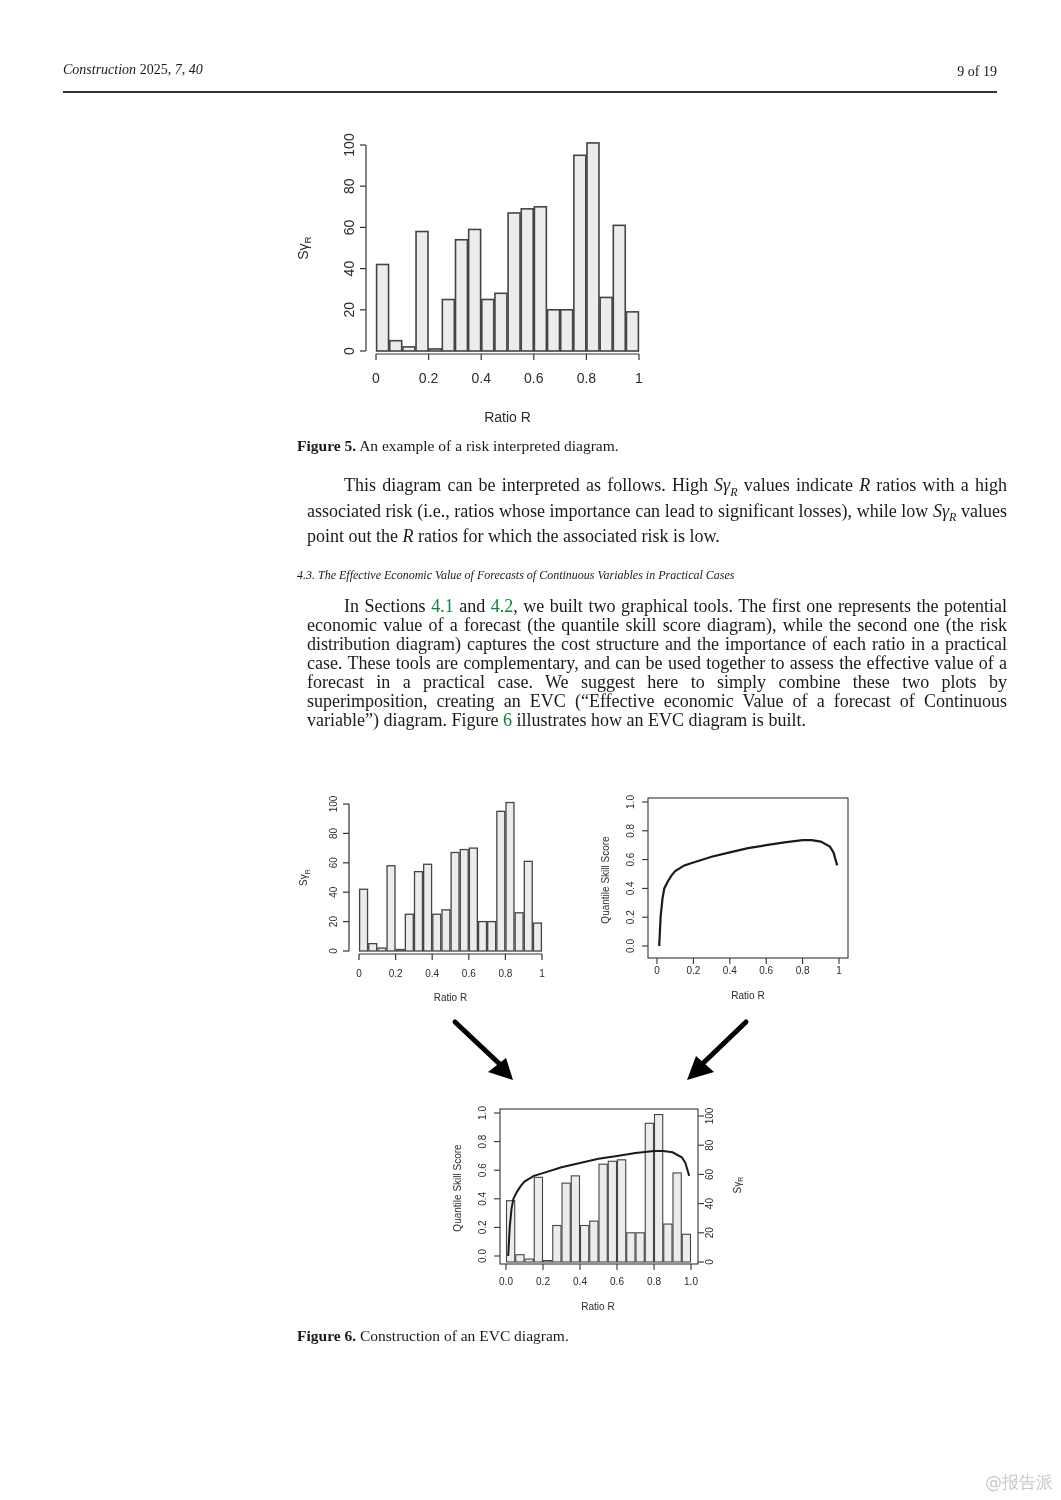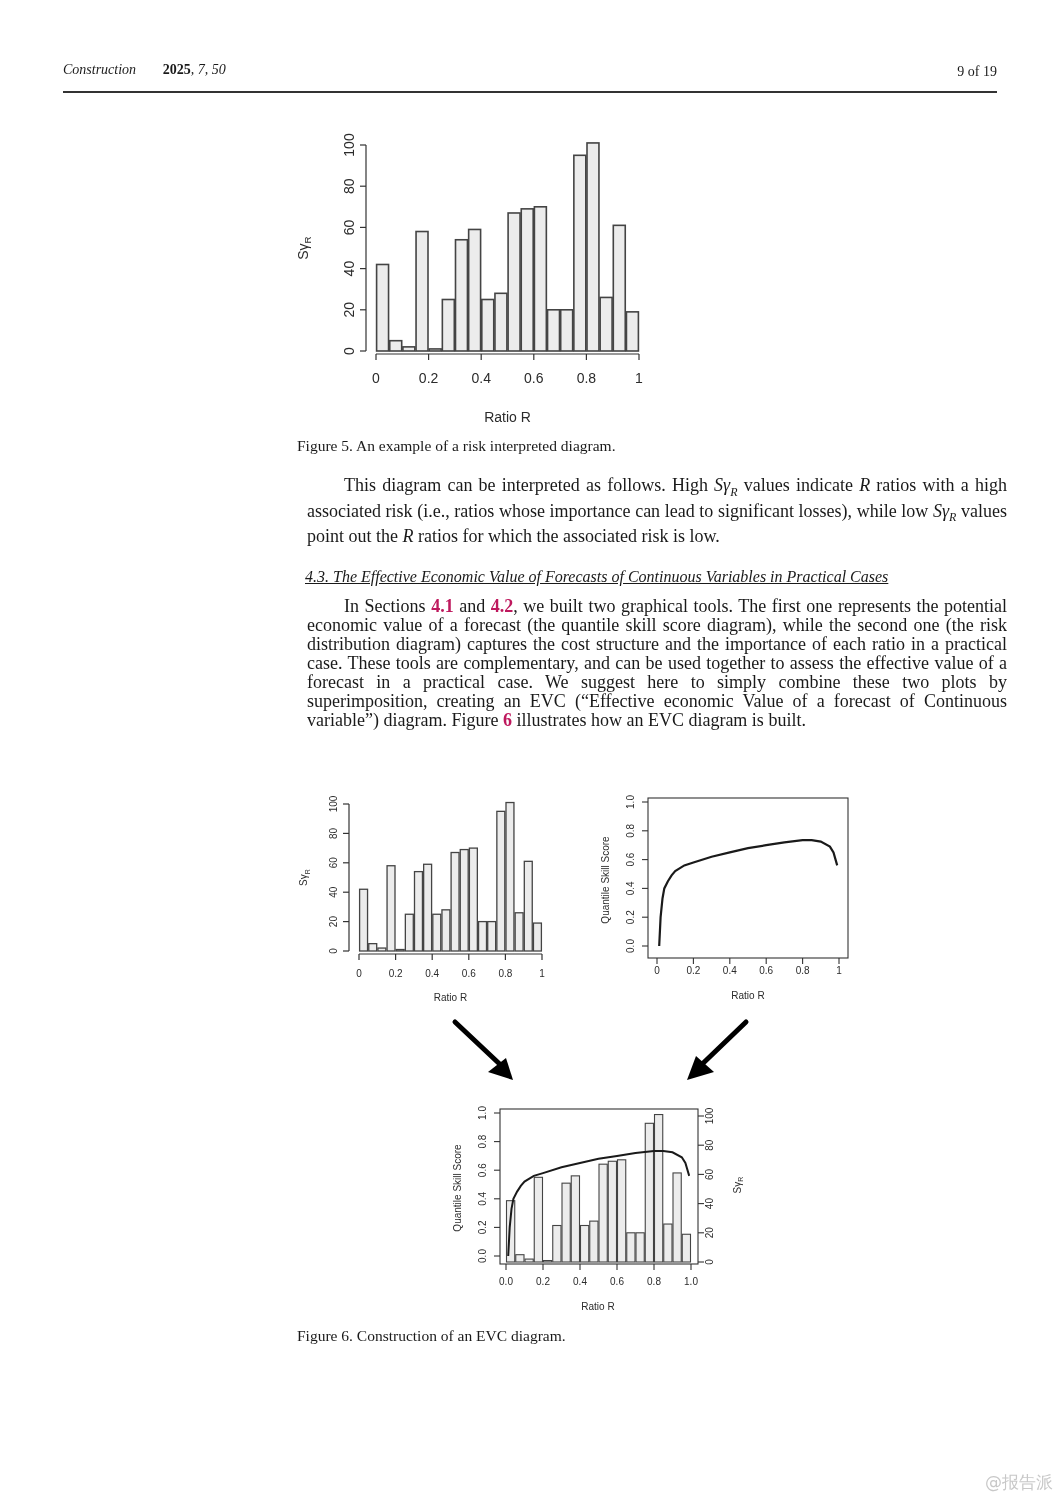--- a/index.html
+++ b/index.html
@@ -1,40 +1,40 @@
 <!DOCTYPE html>
 <html><head>
 <meta charset="utf-8">
 <style>
   html, body { margin:0; padding:0; background:#ffffff; }
   body { width:1061px; height:1500px; position:relative; overflow:hidden;
          font-family:"Liberation Serif","DejaVu Serif",serif; color:#1a1a1a; }
   .header { position:absolute; left:63px; right:64px; top:62px; height:22px; font-size:14px; }
   .header .journal { position:absolute; left:0; top:0; font-style:italic; }
-  .header .journal b { font-style:normal; font-weight:bold;margin-left:23px; }
+  .header .journal b { font-style:normal; font-weight:normal; }
   .header .page { position:absolute; right:0; top:2px; }
   .rule { position:absolute; left:63px; width:934px; top:91px; height:2px; background:#333; }
   .fig { position:absolute; }
   .fig svg { display:block; }
   .chart-text { font-family:"Liberation Sans","DejaVu Sans",sans-serif; fill:#2b2b2b; }
   .caption { position:absolute; left:297px; font-size:15.5px; }
-  .caption b { font-weight:normal; }
+  .caption b { font-weight:bold; }
   .para { position:absolute; left:307px; width:700px; font-size:18px; line-height:19px; text-align:justify; }
   .para .indent { display:inline-block; width:37px; }
   .para i { font-style:italic; }
-  .link { color:#be185d;font-weight:bold; }
-  .section { position:absolute; left:305px; top:568px; font-size:16px; font-style:italic;text-decoration:underline; }
+  .link { color:#15803d; }
+  .section { position:absolute; left:297px; top:568px; font-size:12px; font-style:italic; }
   .watermark { position:absolute; right:8px; bottom:6px; font-family:"DejaVu Sans",sans-serif;
                font-size:17px; color:#c8c8c8;margin-top:36px; }
 </style>
 </head>
 <body>
 
 <div class="header">
-  <span class="journal"><span>Construction</span> <b>2025</b><span>, 7, 50</span></span>
+  <span class="journal"><span>Construction</span> <b>2025</b><span>, 7, 40</span></span>
   <span class="page">9 of 19</span>
 </div>
 <div class="rule"></div>
 
 <div class="fig" id="fig5" style="left:290px; top:120px;">
   <svg width="370" height="310" id="svg-fig5">
       <g>
         <rect x="86.6" y="144.48000000000002" width="11.950000000000001" height="86.51999999999998" fill="#ececec" stroke="#444" stroke-width="1.6"></rect>
         <rect x="99.75" y="220.7" width="11.950000000000001" height="10.300000000000011" fill="#ececec" stroke="#444" stroke-width="1.6"></rect>
         <rect x="112.89999999999999" y="226.88" width="11.950000000000001" height="4.1200000000000045" fill="#ececec" stroke="#444" stroke-width="1.6"></rect>

